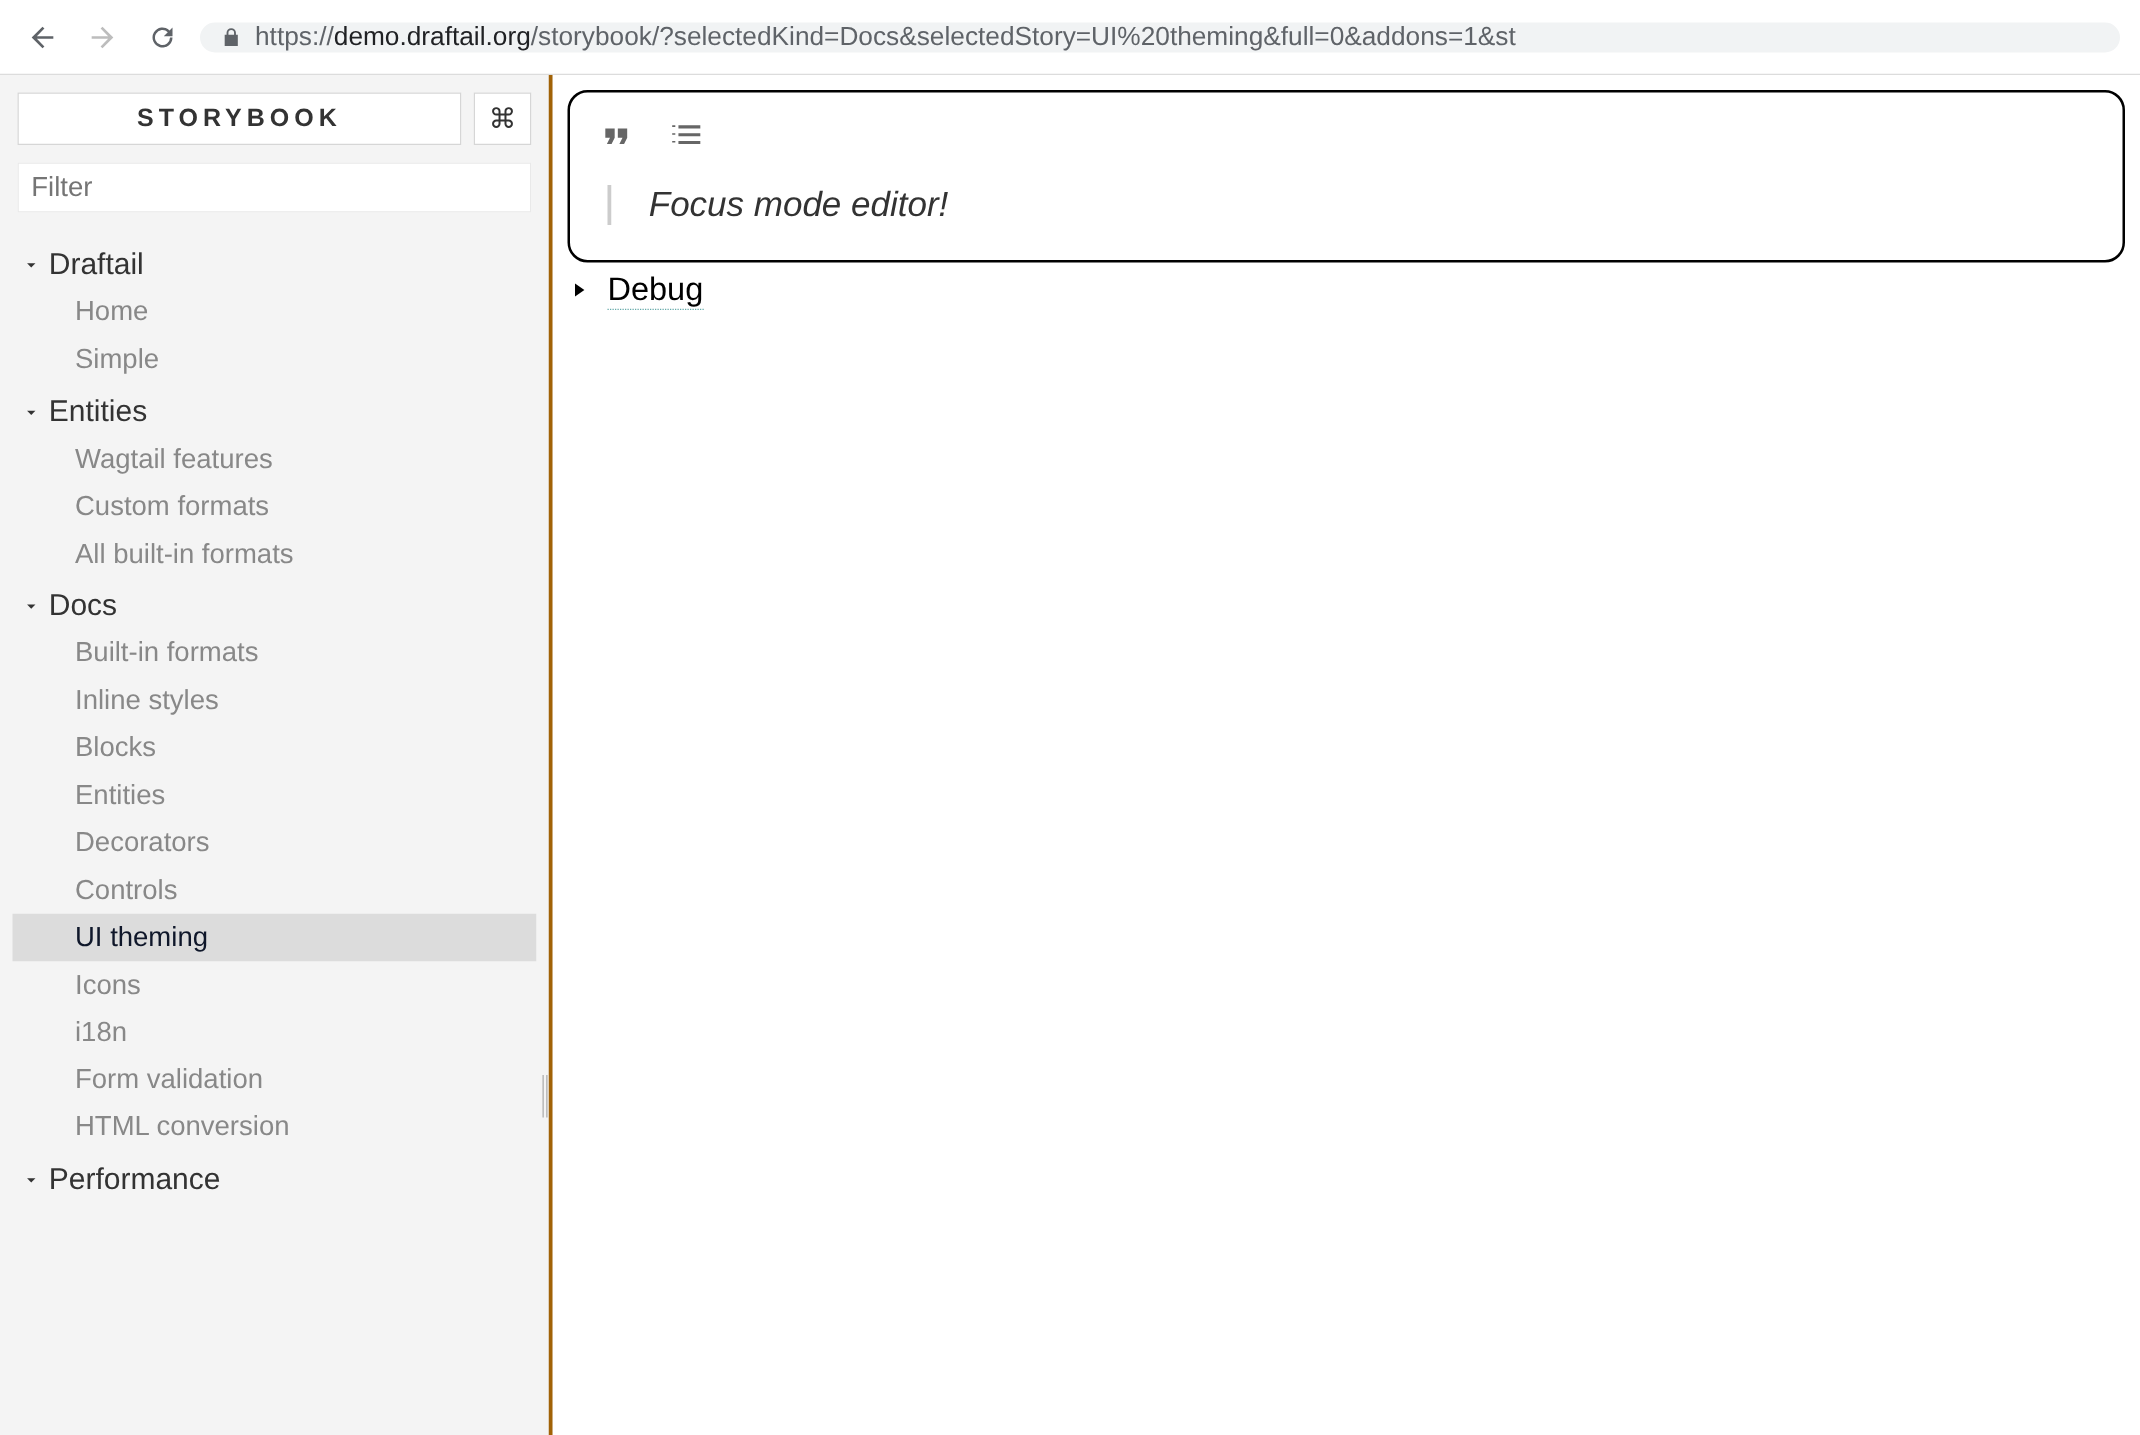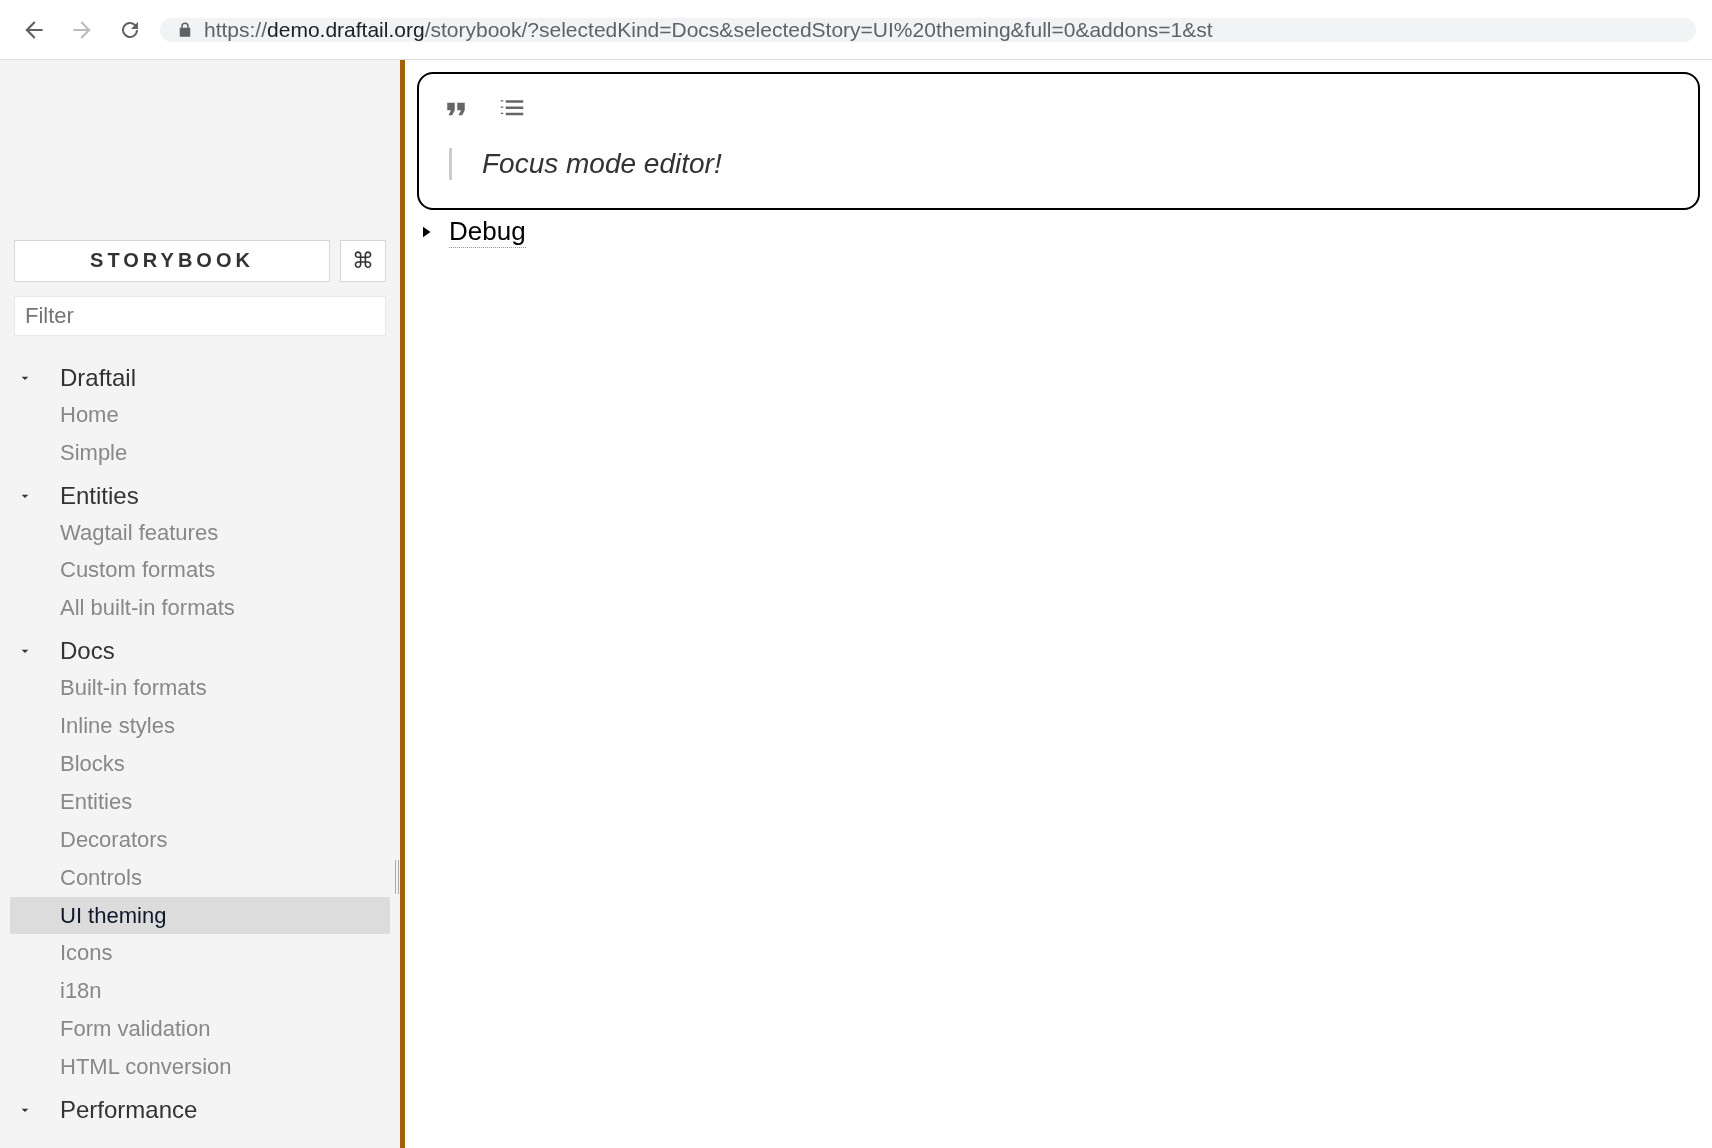--- a/index.html
+++ b/index.html
@@ -55,28 +55,27 @@
     .url-text { color: #5f6368; }
     .url-host { color: #202124; }
     
     .app {
       display: flex;
       height: calc(1148px - 60px);
       width: 100%;
     }
     
     .sidebar {
-      width: 405px;
+      width: 442px;
       background: #f4f4f4;
-      border-right: 5px solid #a16207;
+      border-right: 3px solid #a16207;
       position: relative;
       display: flex;
       flex-direction: column;
       padding-top: 14px;
-      justify-content: flex-end;
     }
     .sidebar-header {
       display: flex;
       gap: 10px;
       padding: 0 14px 14px 14px;
     }
     .sb-title {
       flex: 1;
       height: 42px;
       background: #fff;
@@ -108,21 +107,21 @@
       border: 1px solid #e9e9e9;
       padding: 0 10px;
       font-size: 22px;
       color: #666;
       outline: none;
     }
     .tree { padding: 4px 10px 20px 10px; overflow-y: auto; }
     .tree-section {
       display: flex;
       align-items: center;
-      gap: 26px;
+      gap: 5px;
       padding: 4px 6px;
       cursor: pointer;
       font-size: 24px;
       color: #333;
       margin-top: 6px;
     }
     .caret {
       width: 18px;
       height: 18px;
       display: inline-flex;

